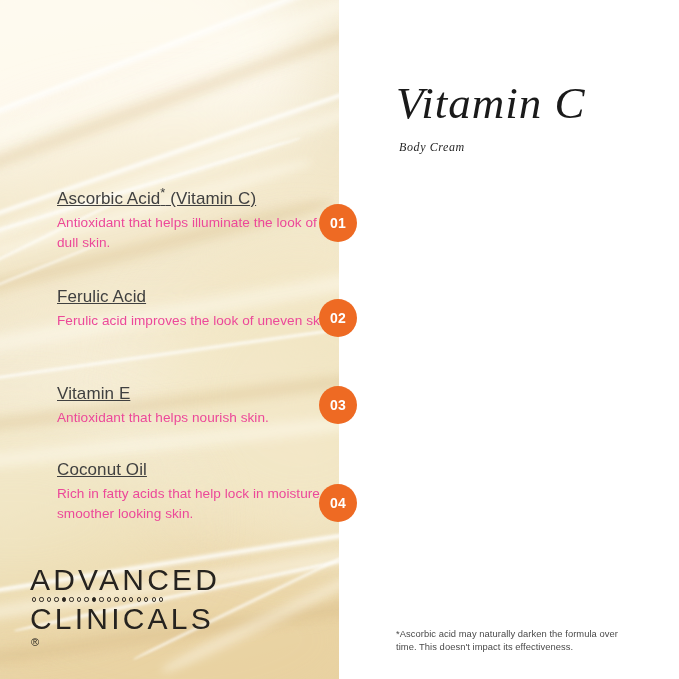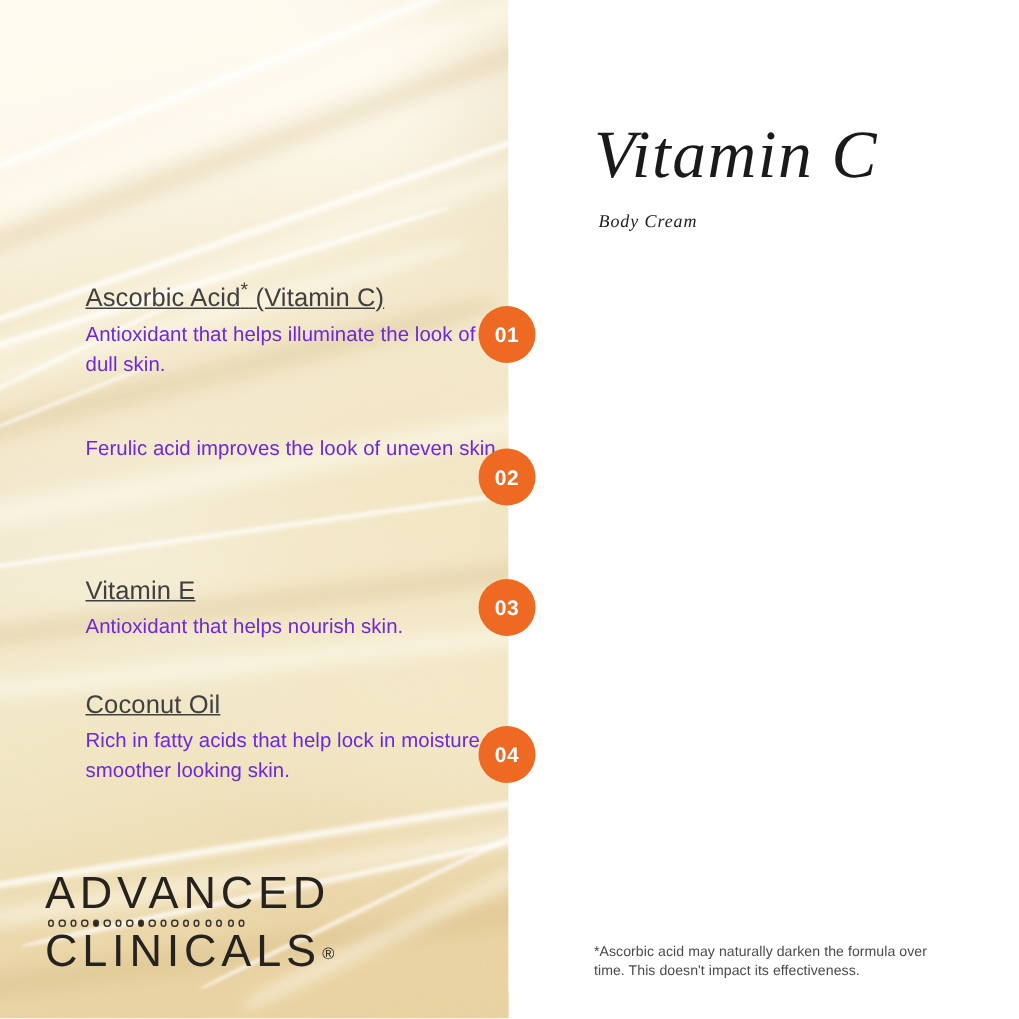--- a/index.html
+++ b/index.html
@@ -130,21 +130,21 @@
   }
   .ing-name .star {
     font-size: 13px;
     vertical-align: super;
     line-height: 0;
   }
   .ing-desc {
     font-family: "Liberation Sans", sans-serif;
     font-size: 13.6px;
     line-height: 19.5px;
-    color: #6d28d9;
+    color: #ec4899;
     margin-top: 3px;
     letter-spacing: 0.05px;
   }
 
   
   .badge {
     position: absolute;
     width: 38px;
     height: 38px;
     border-radius: 50%;
@@ -186,21 +186,21 @@
     margin: 1px 0 1px 2px;
   }
   .dot {
     width: 4.2px;
     height: 4.2px;
     border-radius: 50%;
     border: 0.9px solid #3a342c;
     box-sizing: border-box;
   }
   .dot.filled { background: #2b2721; }
-  #logo-line2 { display: flex; align-items: center; }
+  #logo-line2 { display: flex; align-items: flex-start; flex-direction: column; }
   #logo-reg {
     font-family: "Liberation Sans", sans-serif;
     font-size: 11px;
     line-height: 14px;
     margin-left: 1px;
     margin-top: 2px;
     color: #26231f;
   }
 
   
@@ -265,20 +265,21 @@
     </div>
 
   </div>
 
   <div class="ingredient" style="top:188px;">
     <div class="ing-name"><span>Ascorbic Acid</span><span class="star">*</span><span> (Vitamin C)</span></div>
     <div class="ing-desc">Antioxidant that helps illuminate the look of dull skin.</div>
   </div>
 
   <div class="ingredient" style="top:286px;">
+    <div class="ing-name">Ferulic Acid</div>
     <div class="ing-desc">Ferulic acid improves the look of uneven skin.</div>
   </div>
 
   <div class="ingredient" style="top:383px;">
     <div class="ing-name">Vitamin E</div>
     <div class="ing-desc">Antioxidant that helps nourish skin.</div>
   </div>
 
   <div class="ingredient" style="top:459px;">
     <div class="ing-name">Coconut Oil</div>

